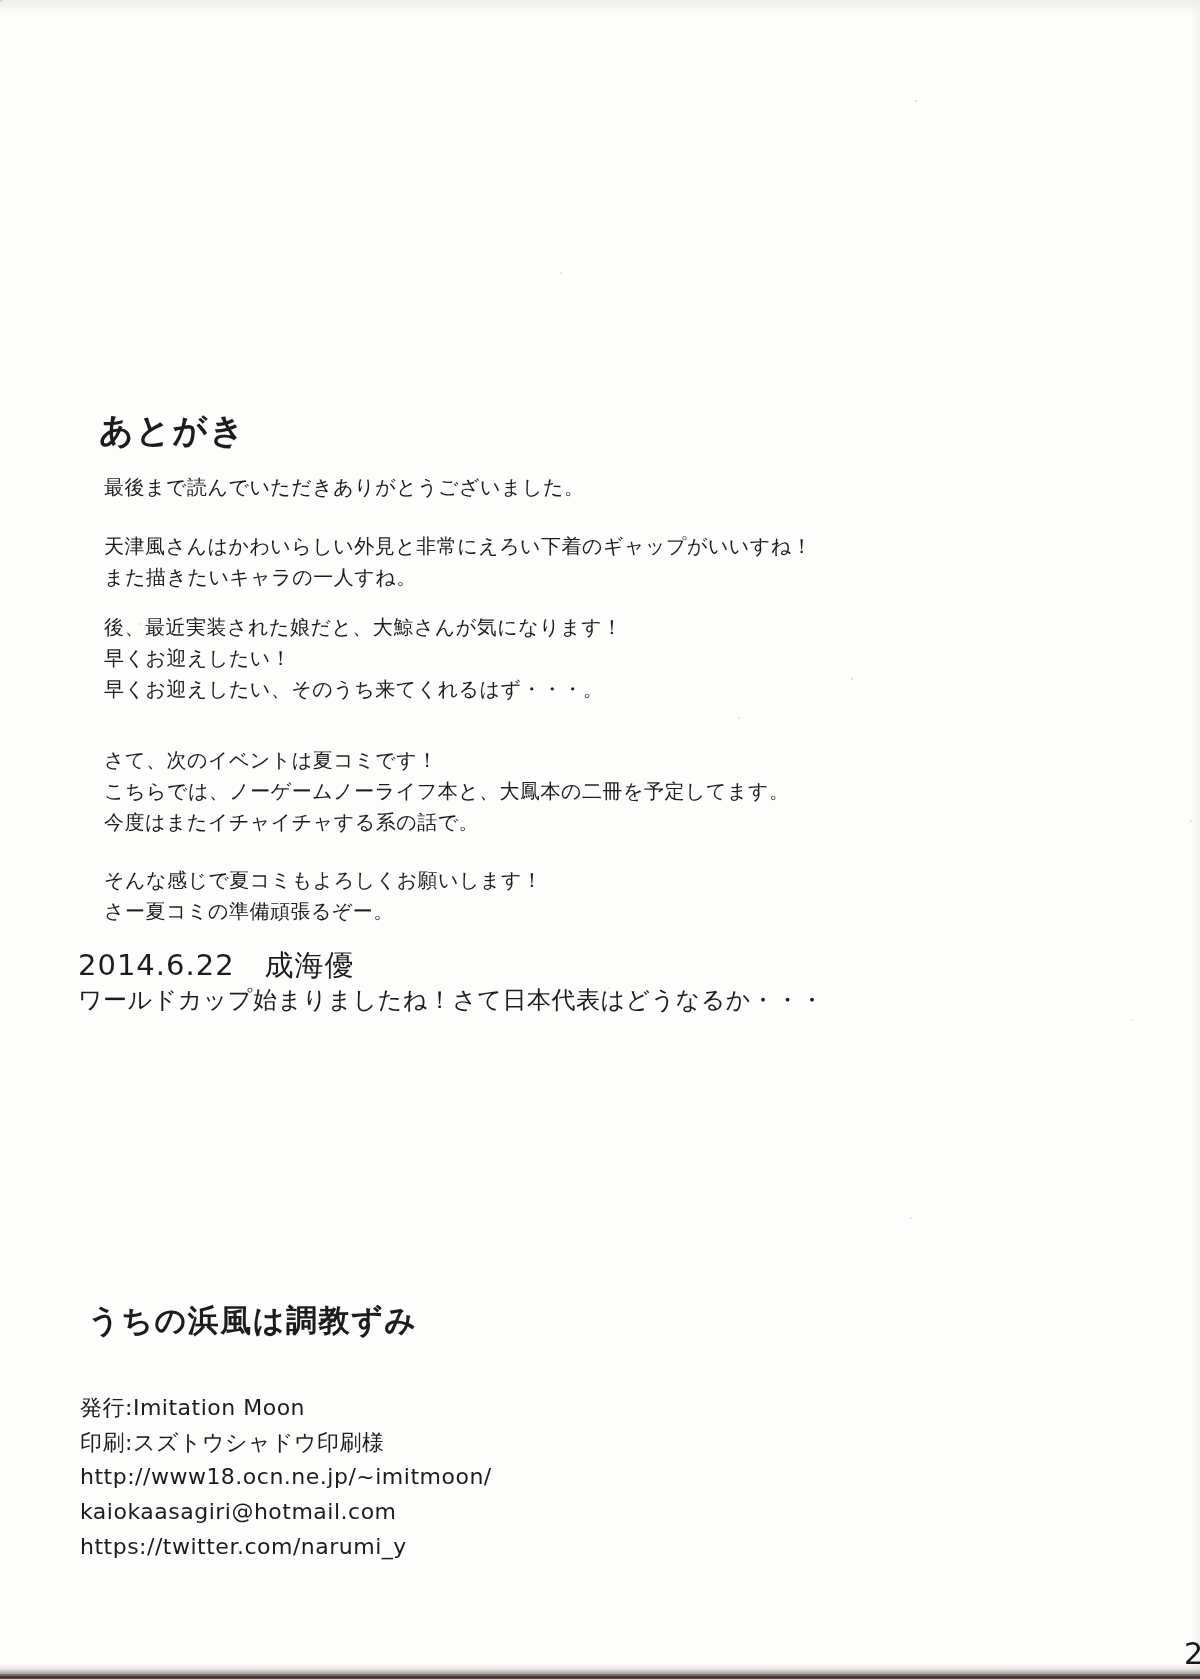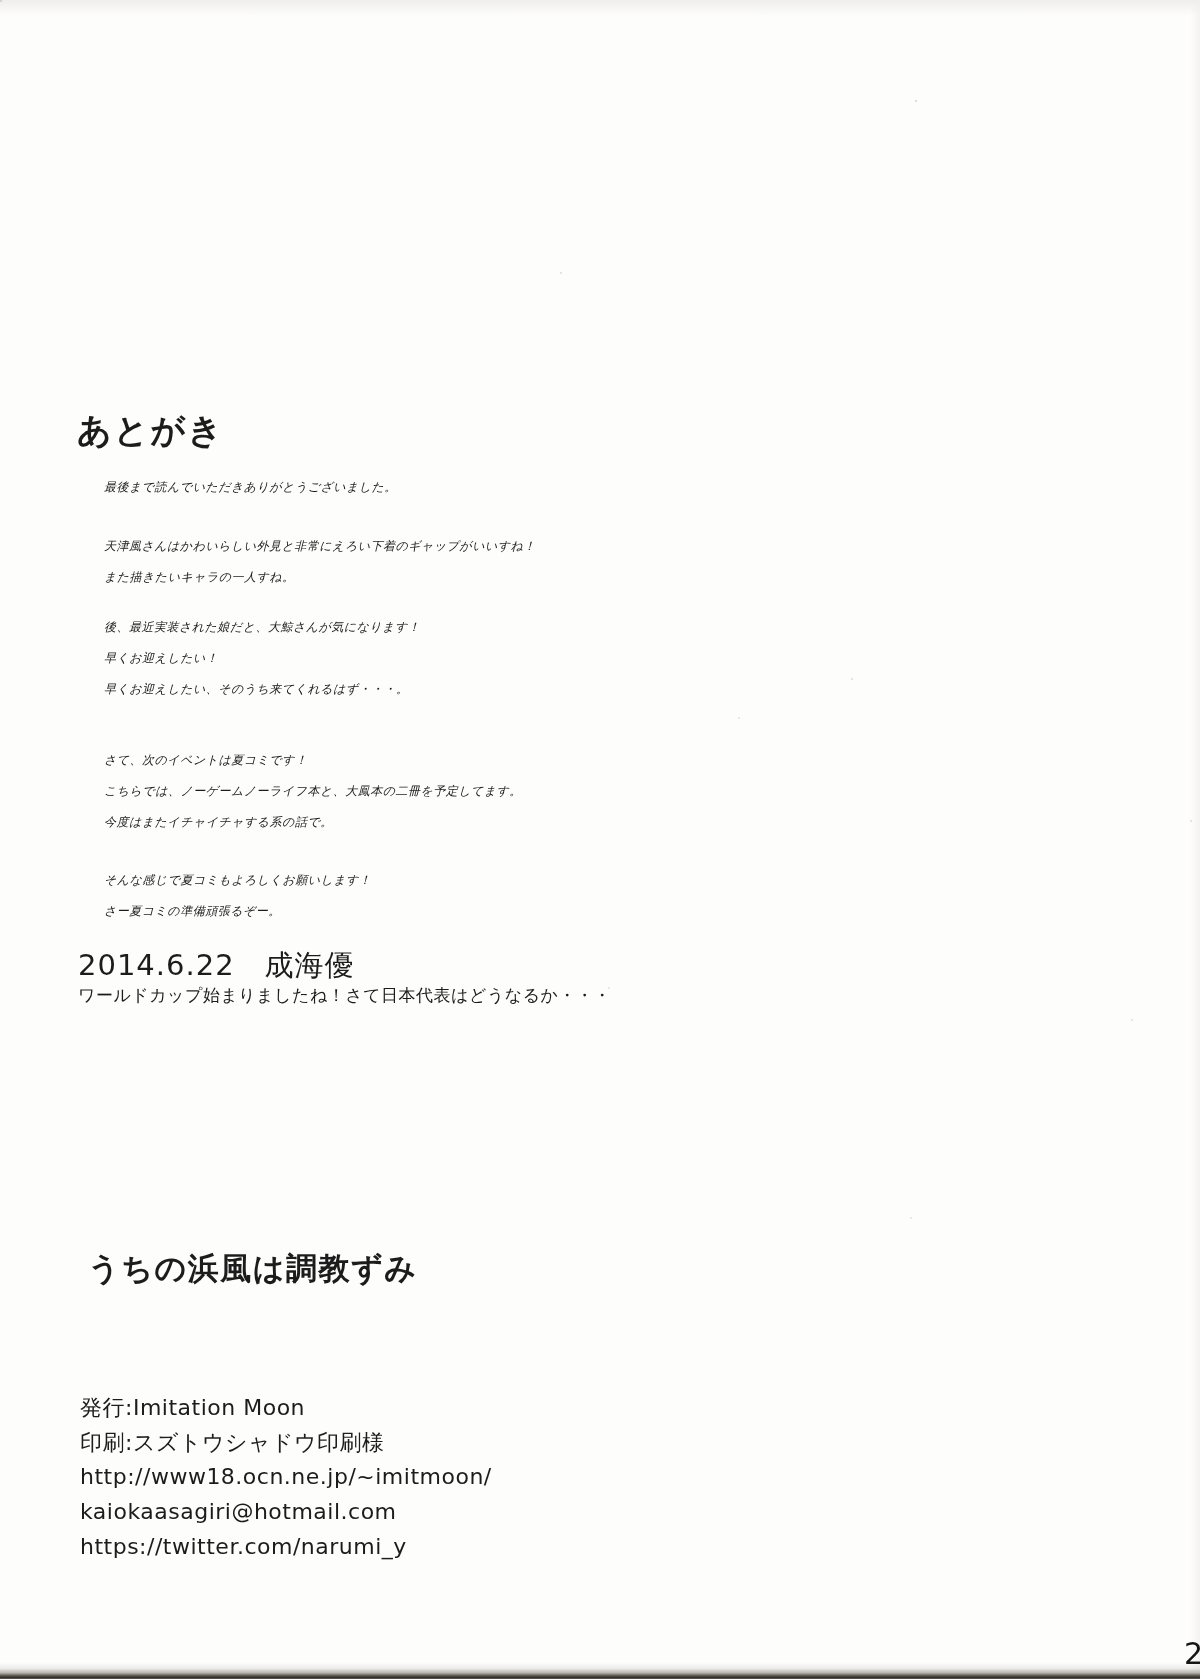--- a/index.html
+++ b/index.html
@@ -27,39 +27,39 @@
       140px 623px 0 rgba(120,120,120,0.22),
       851px 678px 0 rgba(120,120,120,0.25),
       738px 717px 0 rgba(130,130,130,0.22),
       1190px 820px 0 rgba(130,130,130,0.25),
       1131px 1019px 0 rgba(140,140,140,0.25),
       608px 987px 0 rgba(130,130,130,0.22),
       910px 1217px 0 rgba(175,175,175,0.35),
       1420px 0px 0 rgba(140,140,140,0.3);
   }
   .afterword-heading {
-    position:absolute; left:77px; top:408px;
+    position:absolute; left:99px; top:408px;
     font-size:34px; font-weight:bold; letter-spacing:2px;
   }
-  .body-par { position:absolute; left:104px; font-size:12px; line-height:31px; letter-spacing:0.5px;font-style:italic; }
+  .body-par { position:absolute; left:104px; font-size:20px; line-height:31px; letter-spacing:0.5px; }
   .par-1 { top:472px; }
   .par-2 { top:531px; }
   .par-3 { top:612px; }
   .par-4 { top:745px; }
   .par-5 { top:865px; }
   .signature-date {
     position:absolute; left:78px; top:946px;
     font-size:29px; font-weight:normal; letter-spacing:1px;
   }
   .signature-note {
     position:absolute; left:78px; top:984px;
-    font-size:17px; letter-spacing:0.5px;
+    font-size:24px; letter-spacing:0.5px;
   }
   .book-title {
-    position:absolute; left:88px; top:1248px;
+    position:absolute; left:88px; top:1300px;
     font-size:31px; font-weight:bold; letter-spacing:1.5px;
   }
   .colophon { position:absolute; left:80px; top:1379px; font-size:22px; line-height:34.7px; letter-spacing:0.5px;margin-top:12px; }
   .colophon .col-line { white-space:nowrap; }
   .page-number {
     position:absolute; left:1184px; top:1636px;
     font-size:30px; color:#141414; white-space:nowrap;
   }
   .bottom-edge {
     position:absolute; left:0; right:0; bottom:0; height:16px;

